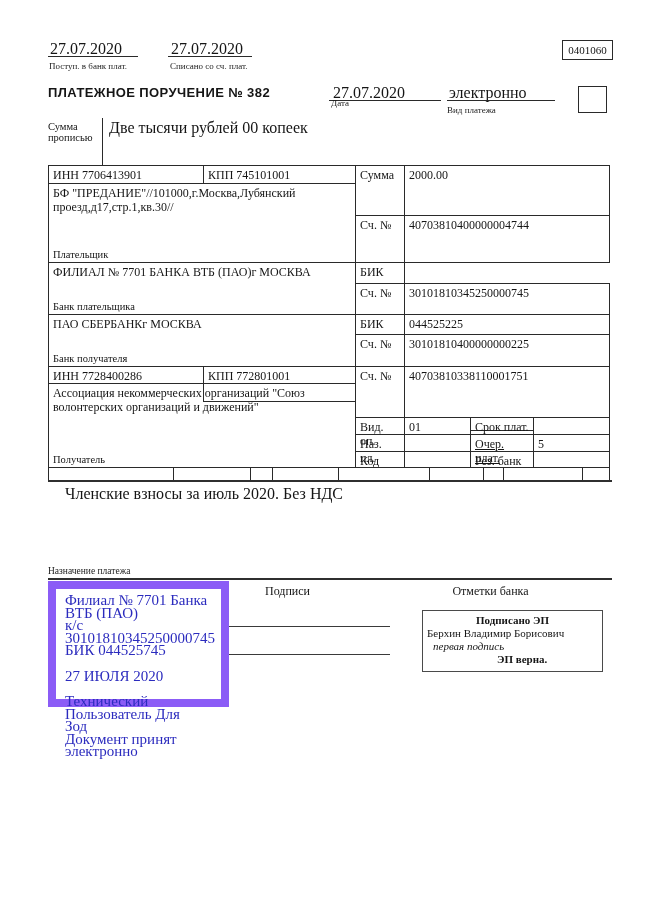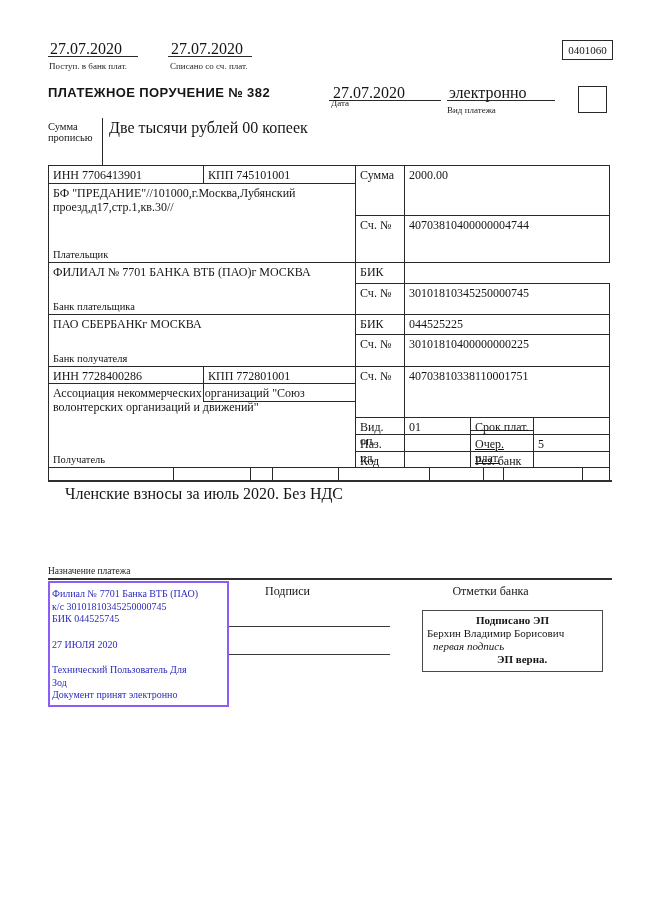--- a/index.html
+++ b/index.html
@@ -13,22 +13,22 @@
   .lbl{font-size:9px; line-height:10px; color:#1c1c1c;}
   .mlbl{font-size:10.5px; line-height:11px;}
   .cell{position:absolute; box-sizing:border-box; border:1px solid #2a2a2a; padding:2px 4px; font-size:12px; line-height:14px;}
   .cell .corner{position:absolute; left:4px; bottom:1px; font-size:10.5px; line-height:12px;}
   .box{position:absolute; box-sizing:border-box; border:1px solid #2a2a2a;}
   .thick{position:absolute; background:#2f2f2f; height:2px;}
   .title{font-family:"Liberation Sans", sans-serif; font-weight:bold; font-size:13px; letter-spacing:.4px;}
   .heading{font-size:12px;}
   .stamp{
     position:absolute; left:48px; top:581px; width:181px; height:126px;
-    border:2px solid #8b5cf6; color:#2b2bbe; font-size:10px; line-height:12.5px;
-    padding:5px 2px; box-sizing:border-box;
+    border:8px solid #8b5cf6; color:#2b2bbe; font-size:15px; line-height:12.5px;
+    padding:5px 9px; box-sizing:border-box;
   }
   .stamp .gap{margin-top:13px;}
   .eds{
     position:absolute; left:422px; top:610px; width:181px; height:62px;
     border:1px solid #4a4a4a; box-sizing:border-box; font-size:11px; line-height:13px; padding:3px 4px;
   }
   .eds .t{font-weight:bold; text-align:center;}
   .eds .k{font-style:italic; padding-left:6px;}
   .eds .ver{font-weight:bold; padding-left:70px;}
   .sigline{position:absolute; height:1px; background:#3a3a3a;}

